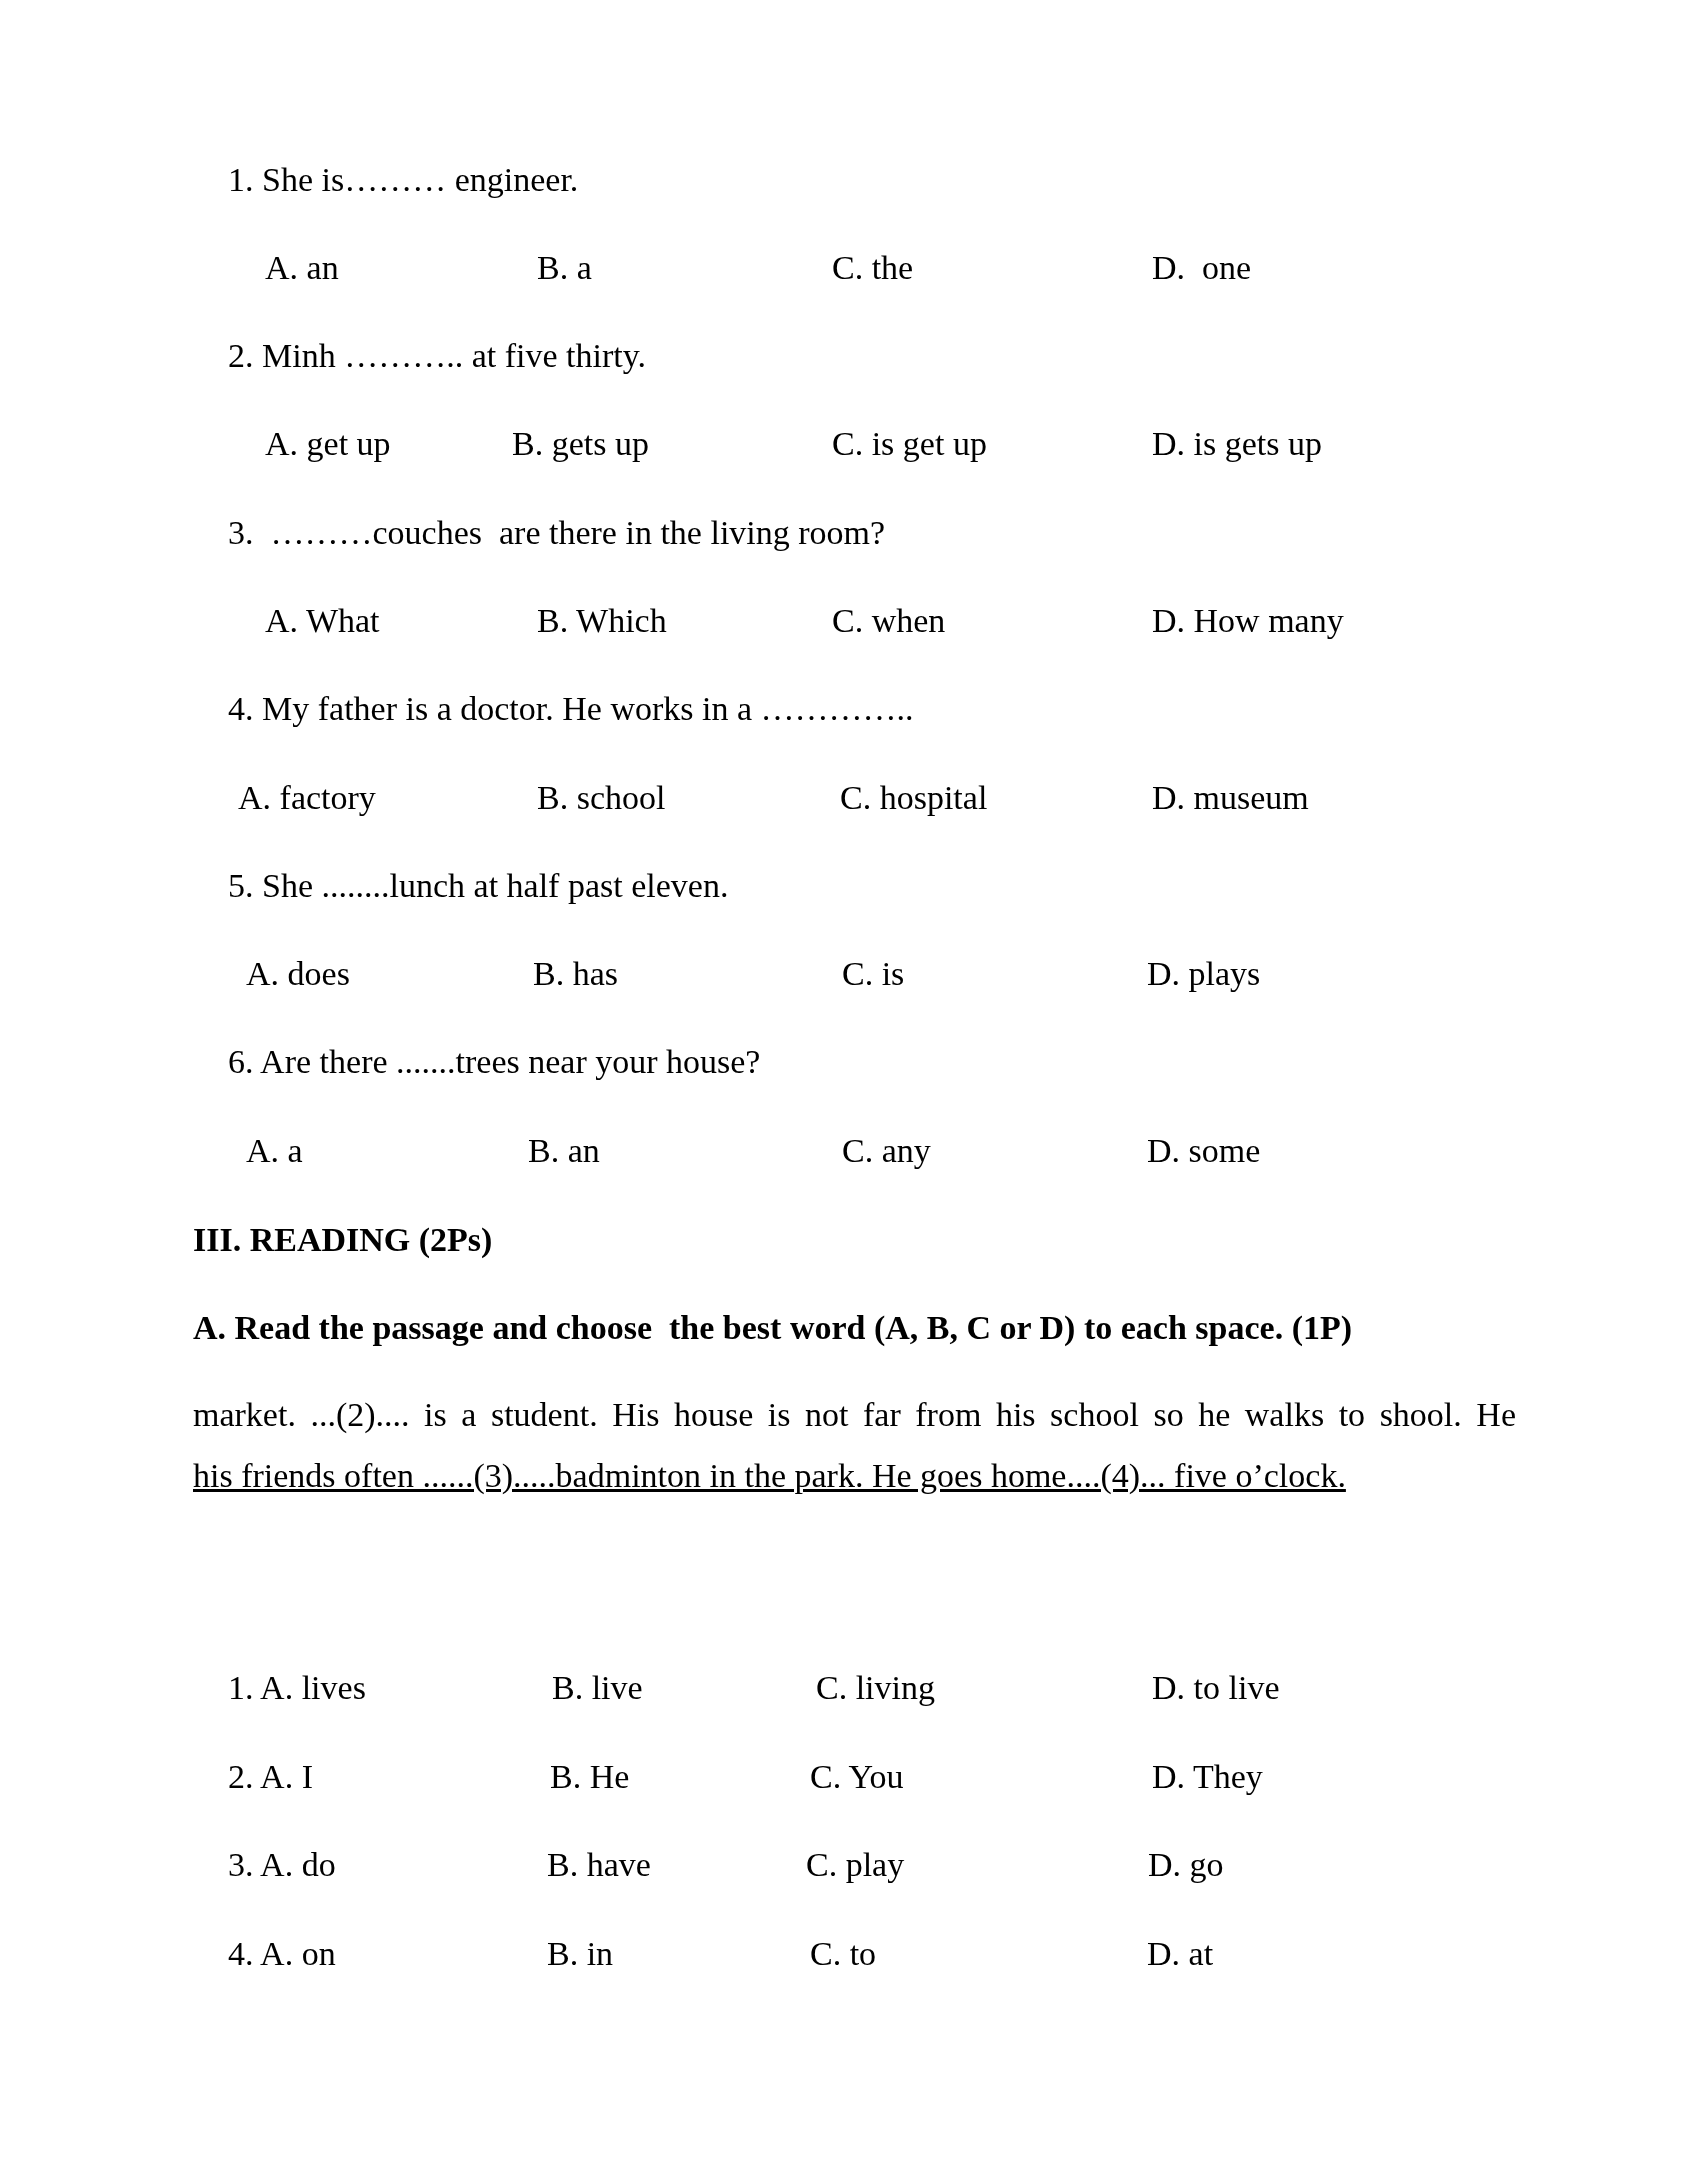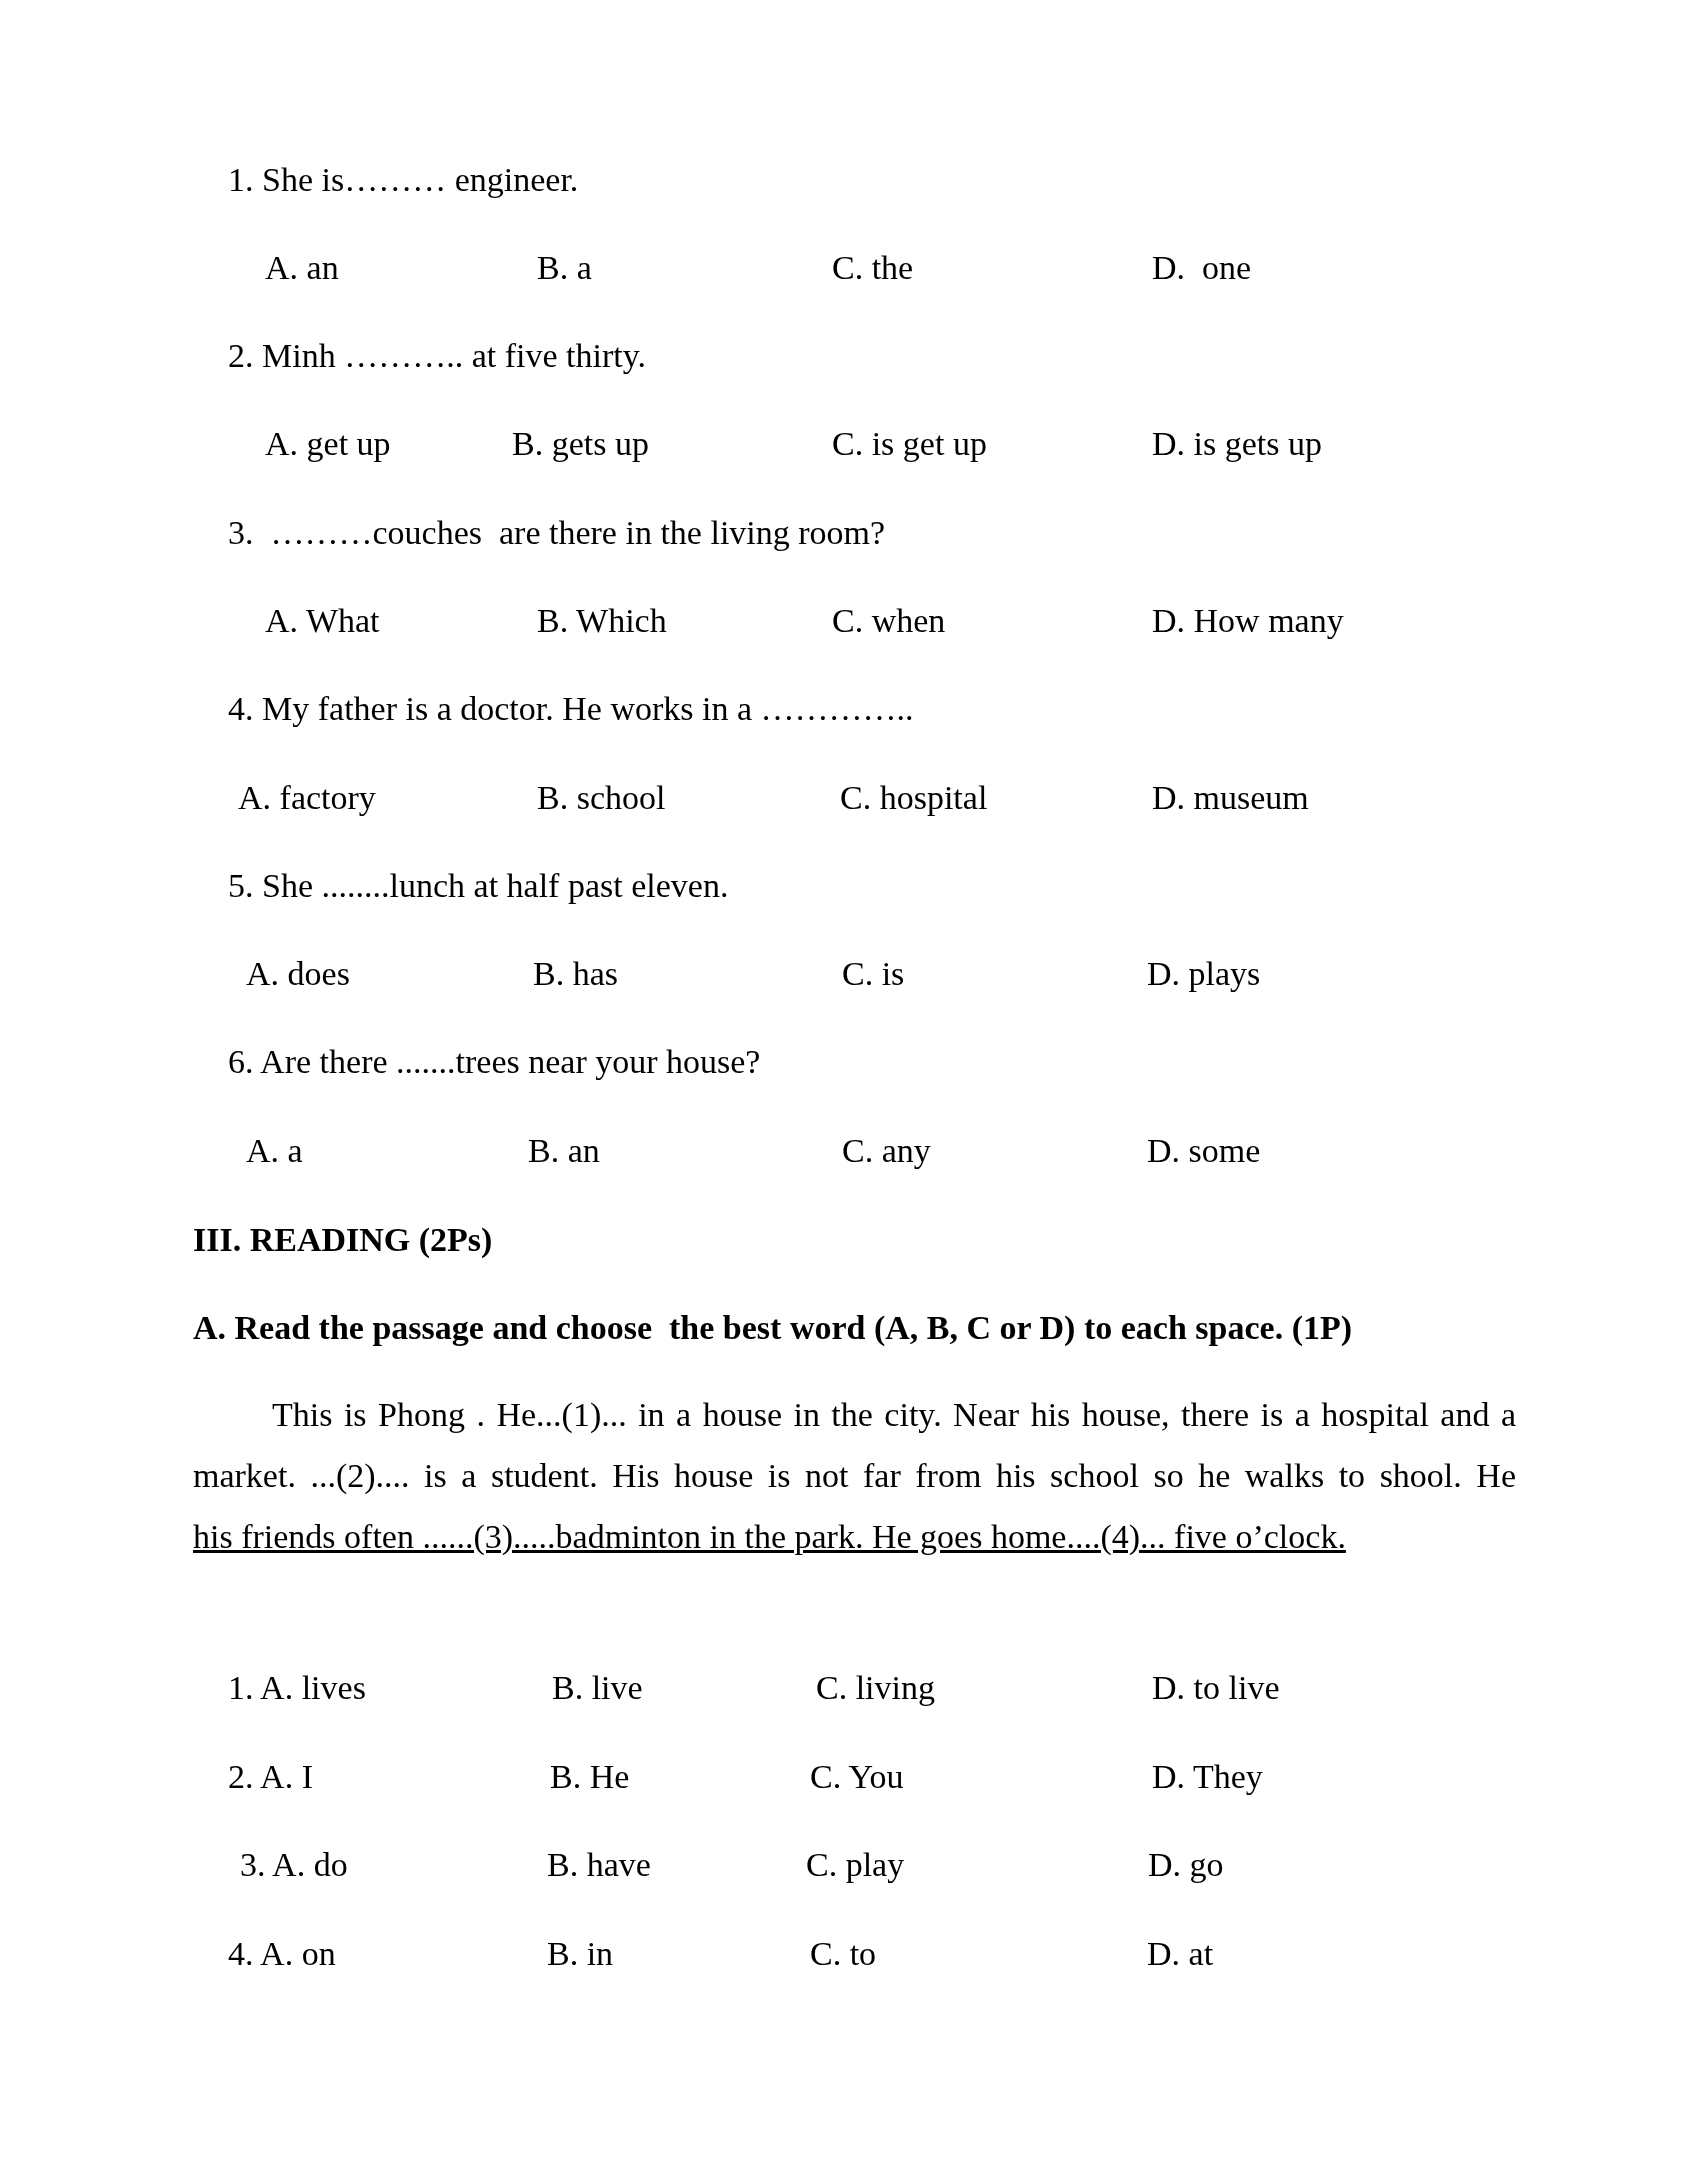--- a/index.html
+++ b/index.html
@@ -60,39 +60,38 @@
   <div class="opt" style="left:246px;top:1134px">A. a</div>
   <div class="opt" style="left:528px;top:1134px">B. an</div>
   <div class="opt" style="left:842px;top:1134px">C. any</div>
   <div class="opt" style="left:1147px;top:1134px">D. some</div>
 </div>
 
 <div class="line b" style="left:193px;top:1223px">III. READING (2Ps)</div>
 <div class="line b" style="left:193px;top:1311px">A. Read the passage and choose  the best word (A, B, C or D) to each space. (1P)</div>
 
 <div class="para" style="top:1384px">
-  <span class="ln" style="text-indent:79px">This is Phong . He...(1)... in a house in the city. Near his house, there is a hospital and a</span>
   <span class="ln">market. ...(2).... is a student. His house is not far from his school so he walks to shool. He</span>
   <span class="ln last">his friends often ......(3).....badminton in the park. He goes home....(4)... five o’clock.</span>
 </div>
 
 <div>
   <div class="opt" style="left:228px;top:1671px">1. A. lives</div>
   <div class="opt" style="left:552px;top:1671px">B. live</div>
   <div class="opt" style="left:816px;top:1671px">C. living</div>
   <div class="opt" style="left:1152px;top:1671px">D. to live</div>
 </div>
 <div>
   <div class="opt" style="left:228px;top:1760px">2. A. I</div>
   <div class="opt" style="left:550px;top:1760px">B. He</div>
   <div class="opt" style="left:810px;top:1760px">C. You</div>
   <div class="opt" style="left:1152px;top:1760px">D. They</div>
 </div>
 <div>
-  <div class="opt" style="left:240px;top:1848px">3. A. do</div>
+  <div class="opt" style="left:228px;top:1848px">3. A. do</div>
   <div class="opt" style="left:547px;top:1848px">B. have</div>
   <div class="opt" style="left:806px;top:1848px">C. play</div>
   <div class="opt" style="left:1148px;top:1848px">D. go</div>
 </div>
 <div>
   <div class="opt" style="left:228px;top:1937px">4. A. on</div>
   <div class="opt" style="left:547px;top:1937px">B. in</div>
   <div class="opt" style="left:810px;top:1937px">C. to</div>
   <div class="opt" style="left:1147px;top:1937px">D. at</div>
 </div>

